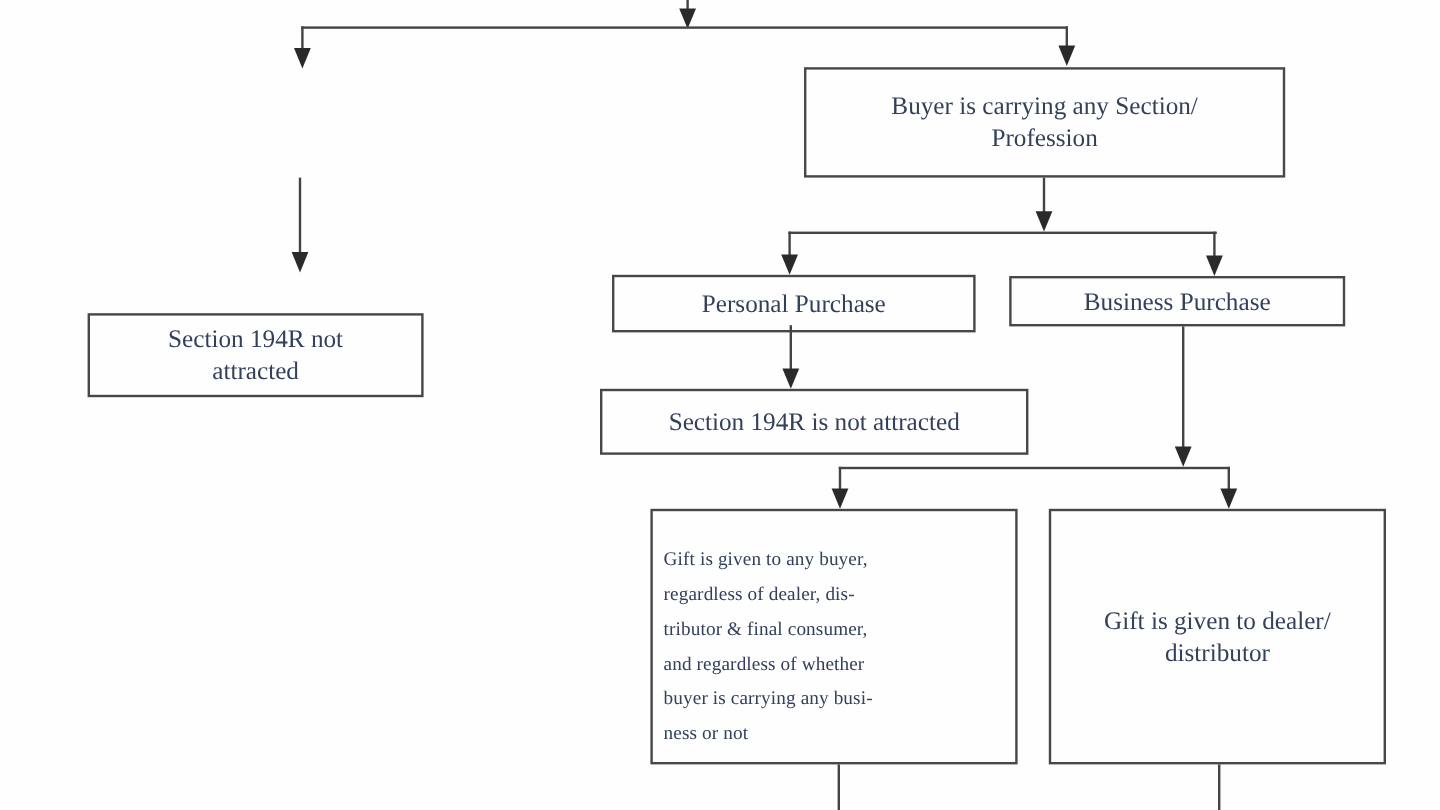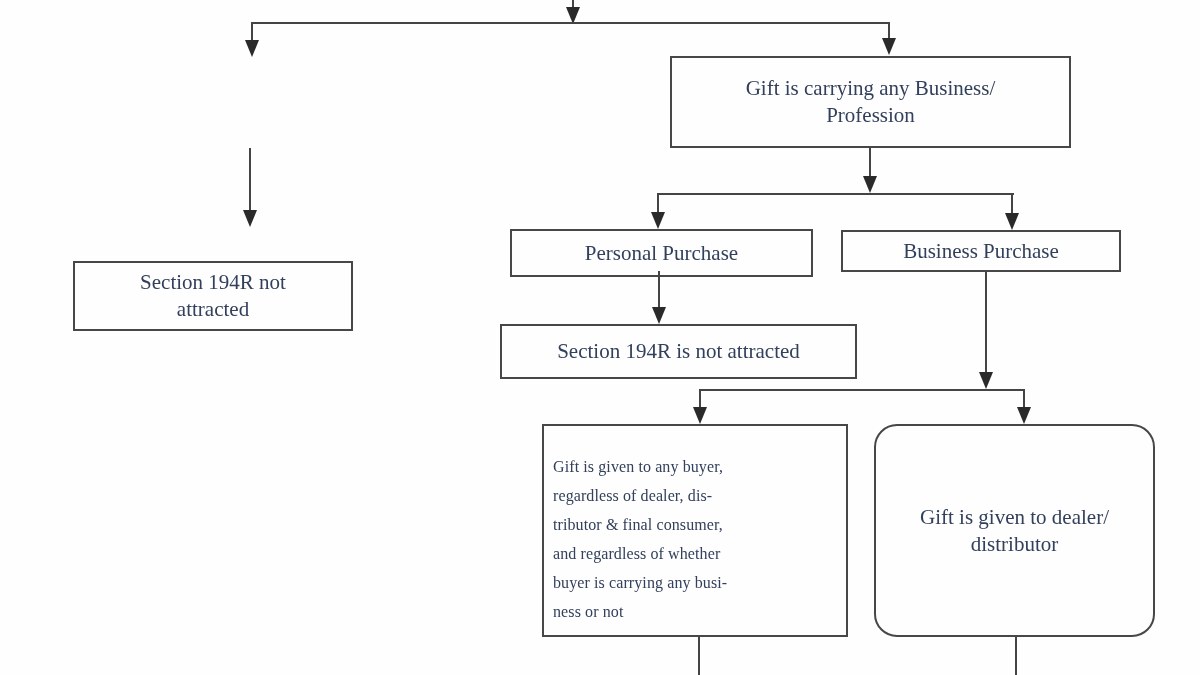--- a/index.html
+++ b/index.html
@@ -66,21 +66,21 @@
 
 
   <div>
     <div class="vl" style="left:249px;top:148px;height:62px;"></div>
     <div class="ah" style="left:243px;top:210px;"></div>
   </div>
 
   <div class="box" style="left:73px;top:227px;width:280px;height:70px;margin-top:34px;">Section 194R not
 attracted</div>
 
-  <div class="box" style="left:670px;top:56px;width:401px;height:92px;">Gift is carrying any Business/
+  <div class="box" style="left:670px;top:56px;width:401px;height:92px;">Buyer is carrying any Section/
 Profession</div>
 
   <div>
     <div class="vl" style="left:869px;top:148px;height:30px;"></div>
     <div class="ah" style="left:863px;top:176px;"></div>
   </div>
 
   <div>
     <div class="hl" style="left:657px;top:193px;width:357px;"></div>
     <div class="vl" style="left:657px;top:193px;height:20px;"></div>
@@ -113,21 +113,21 @@
     <div class="ah" style="left:1017px;top:407px;"></div>
   </div>
 
   <div class="box left-text" style="left:542px;top:424px;width:306px;height:213px;">Gift is given to any buyer,
 regardless of dealer, dis-
 tributor &amp; final consumer,
 and regardless of whether
 buyer is carrying any busi-
 ness or not</div>
 
-  <div class="box" style="left:874px;top:424px;width:281px;height:213px;border-radius:23px;">Gift is given to dealer/
+  <div class="box" style="left:874px;top:424px;width:281px;height:213px;">Gift is given to dealer/
 distributor</div>
 
   <div>
     <div class="vl" style="left:698px;top:637px;height:38px;"></div>
   </div>
   <div>
     <div class="vl" style="left:1015px;top:637px;height:38px;"></div>
   </div>
 
 </div>

